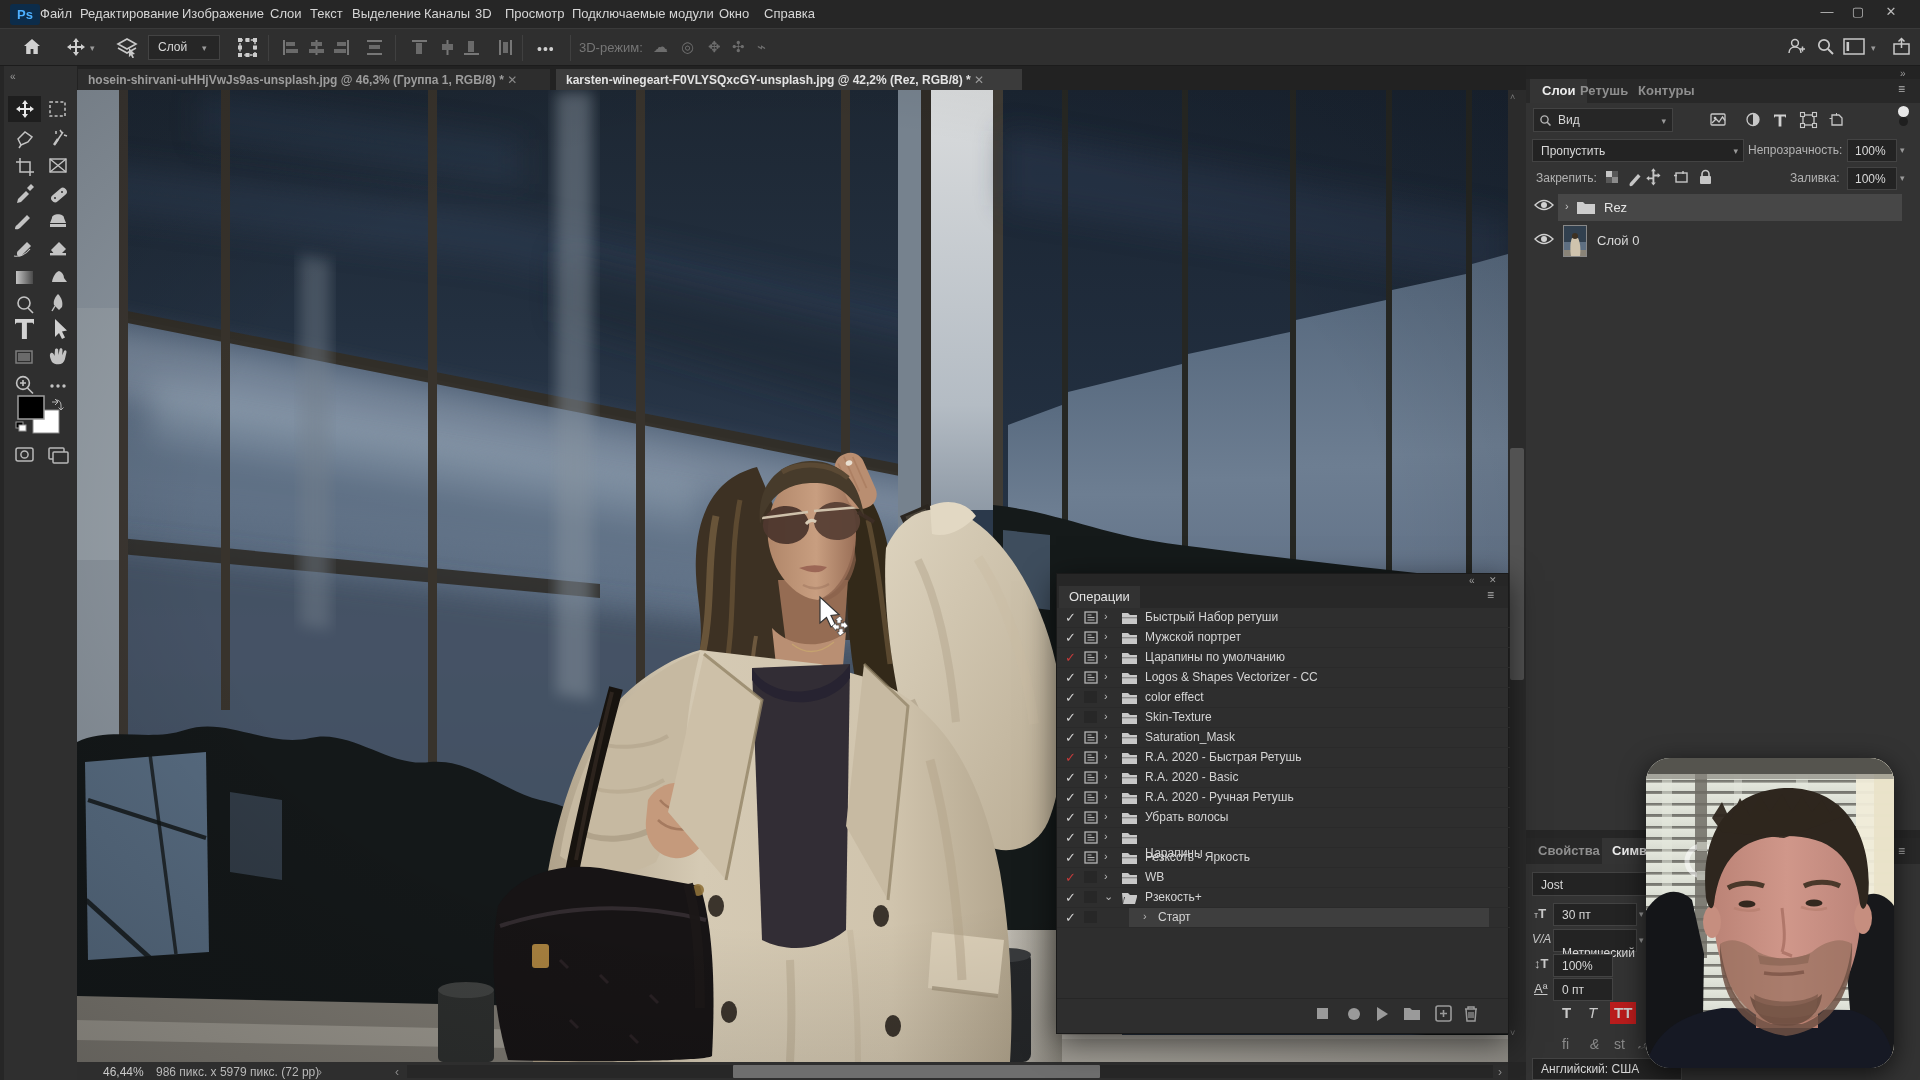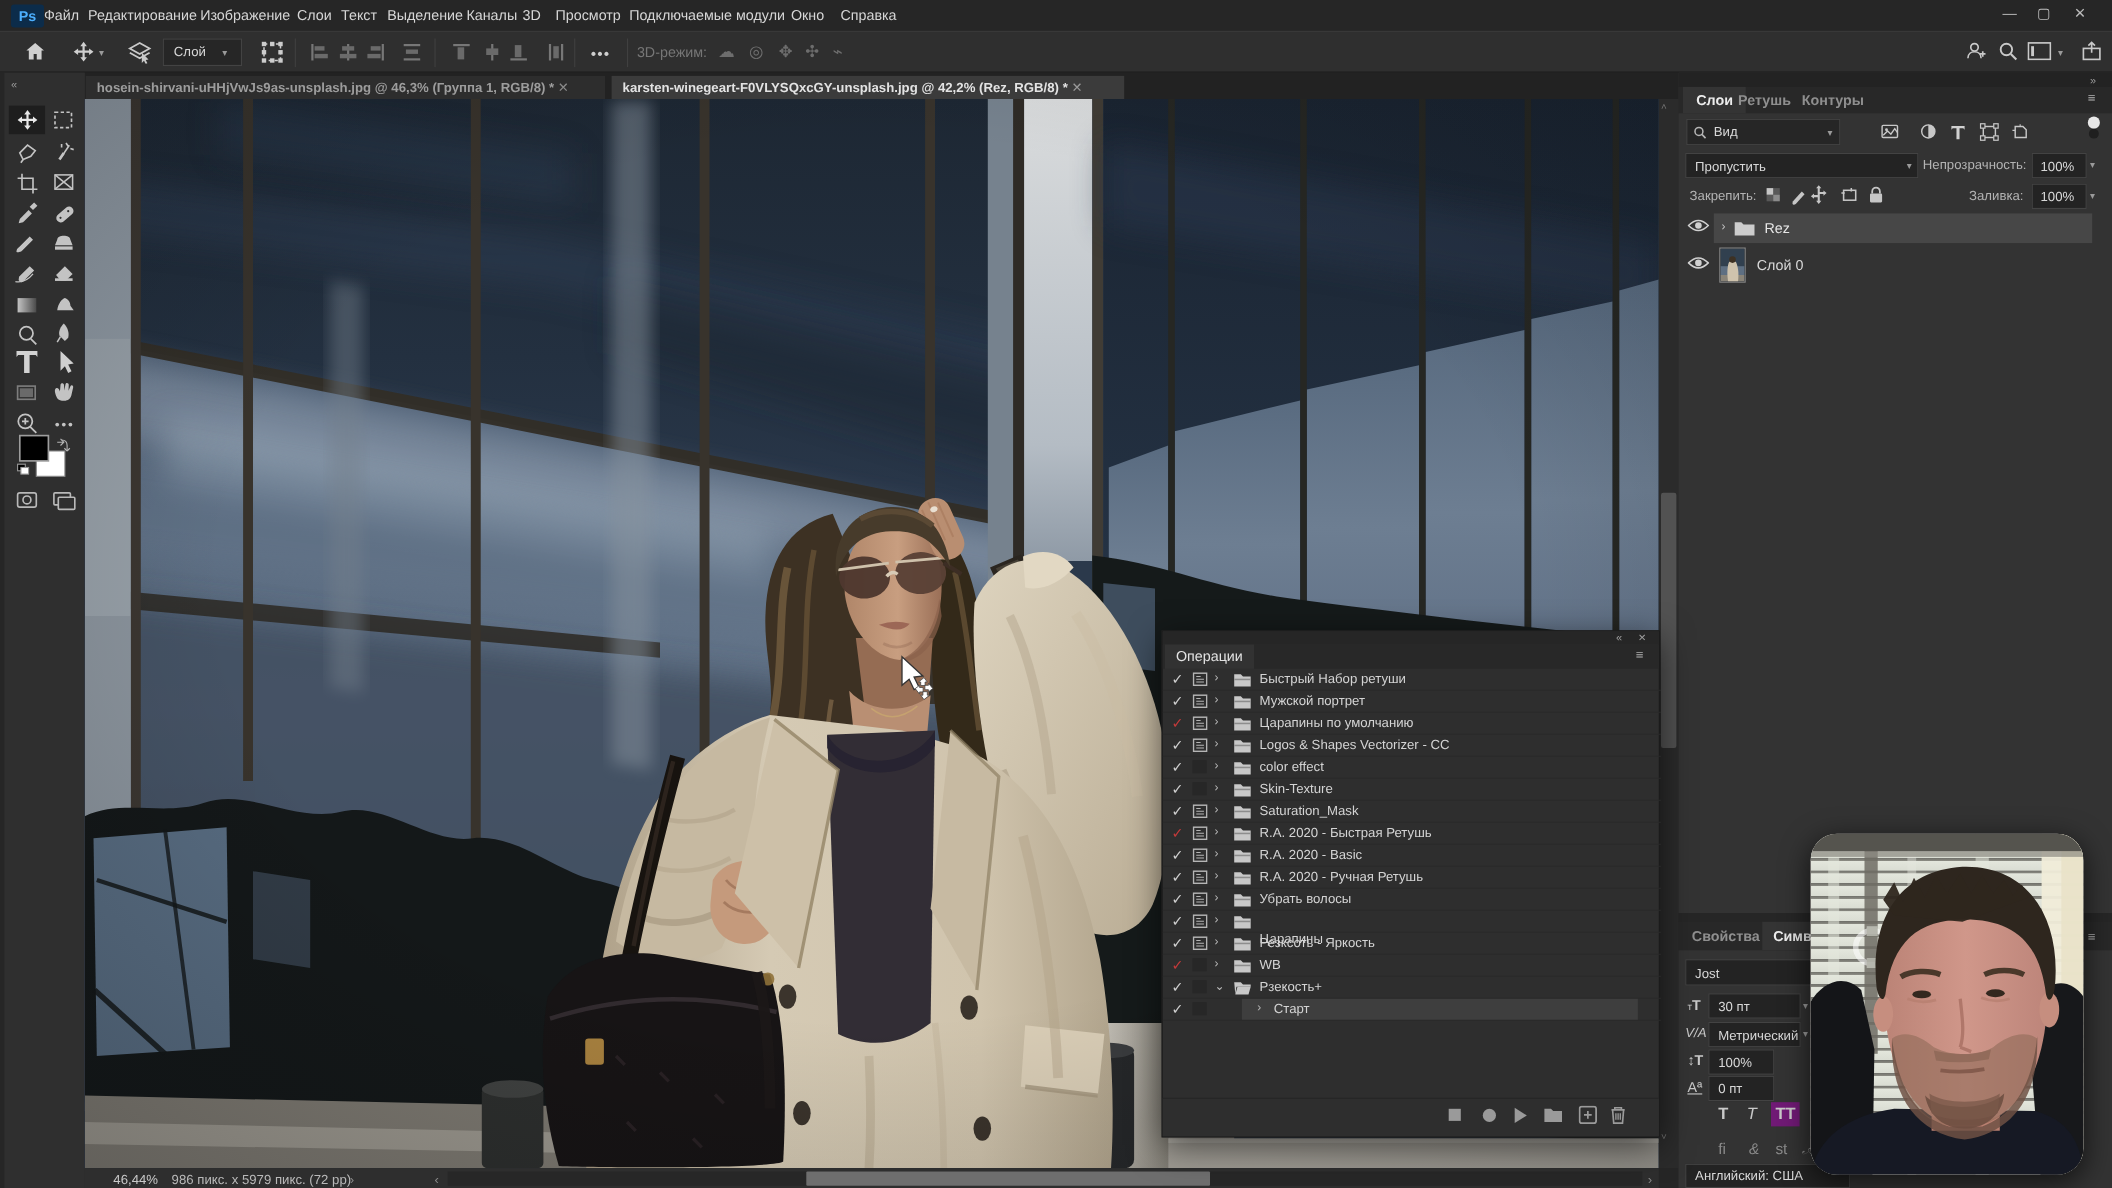--- a/index.html
+++ b/index.html
@@ -655,35 +655,35 @@
   <div class="pbox" style="left:6px;top:806px;width:150px;height:24px">
         <span style="position:absolute;left:8px;top:5px">Jost</span>
       </div>
   <div class="abs" style="left:8px;top:840px;color:#c9c9c9;font-size:13px;font-family:'Liberation Serif',serif"><span style="font-size:9px">т</span><b>T</b></div>
   <div class="pbox" style="left:27px;top:837px;width:84px;height:23px">
         <span style="position:absolute;left:8px;top:4px">30 пт</span>
       </div>
   <div class="abs" style="left:113px;top:843px;color:#9a9a9a;font-size:9px">▾</div>
   <div class="abs" style="left:6px;top:866px;color:#c9c9c9;font-size:12px;font-family:'Liberation Serif',serif"><i>V/A</i></div>
   <div class="pbox" style="left:27px;top:863px;width:84px;height:23px">
-        <span style="position:absolute;left:8px;top:4px">Метрический</span>
+        <span style="position:absolute;left:8px;top:16px">Метрический</span>
       </div>
   <div class="abs" style="left:113px;top:869px;color:#9a9a9a;font-size:9px">▾</div>
   <div class="abs" style="left:8px;top:890px;color:#c9c9c9;font-size:13px;font-family:'Liberation Serif',serif">↕<b>T</b></div>
   <div class="pbox" style="left:27px;top:888px;width:60px;height:23px">
         <span style="position:absolute;left:8px;top:4px">100%</span>
       </div>
   <div class="abs" style="left:8px;top:915px;color:#c9c9c9;font-size:13px;font-family:'Liberation Serif',serif"><u>Aª</u></div>
   <div class="pbox" style="left:27px;top:912px;width:60px;height:23px">
         <span style="position:absolute;left:8px;top:4px">0 пт</span>
       </div>
   <div class="abs" style="left:36px;top:938px;width:160px;height:24px;color:#c9c9c9;font-family:'Liberation Serif',serif;font-size:15px">
     <b style="position:absolute;left:0">T</b>
         <i style="position:absolute;left:26px">T</i>
-    <span style="position:absolute;left:48px;top:-2px;background:#701a75;padding:2px 4px 3px"><b>TT</b></span>
+    <span style="position:absolute;left:48px;top:-2px;background:#b91c1c;padding:2px 4px 3px"><b>TT</b></span>
     <b style="position:absolute;left:92px">T<span style="font-size:10px">т</span></b>
   </div>
   <div class="abs" style="left:36px;top:970px;width:160px;height:24px;color:#8a8a8a;font-family:'Liberation Serif',serif;font-size:14px">
     <span style="position:absolute;left:0">fi</span>
         <i style="position:absolute;left:28px">&amp;</i>
         <span style="position:absolute;left:52px">st</span>
         <i style="position:absolute;left:76px">𝒜</i>
   </div>
   <div class="pbox" style="left:6px;top:992px;width:150px;height:22px">
         <span style="position:absolute;left:8px;top:3px">Английский: США</span>

